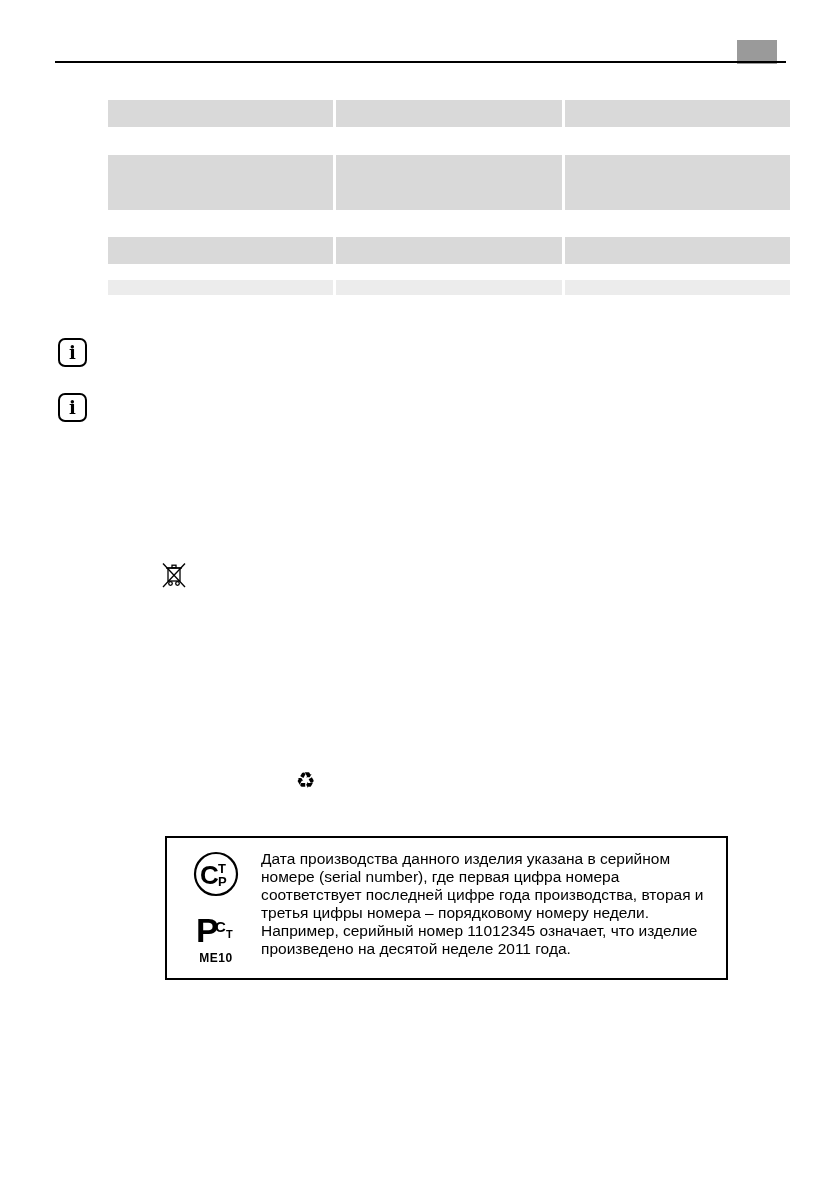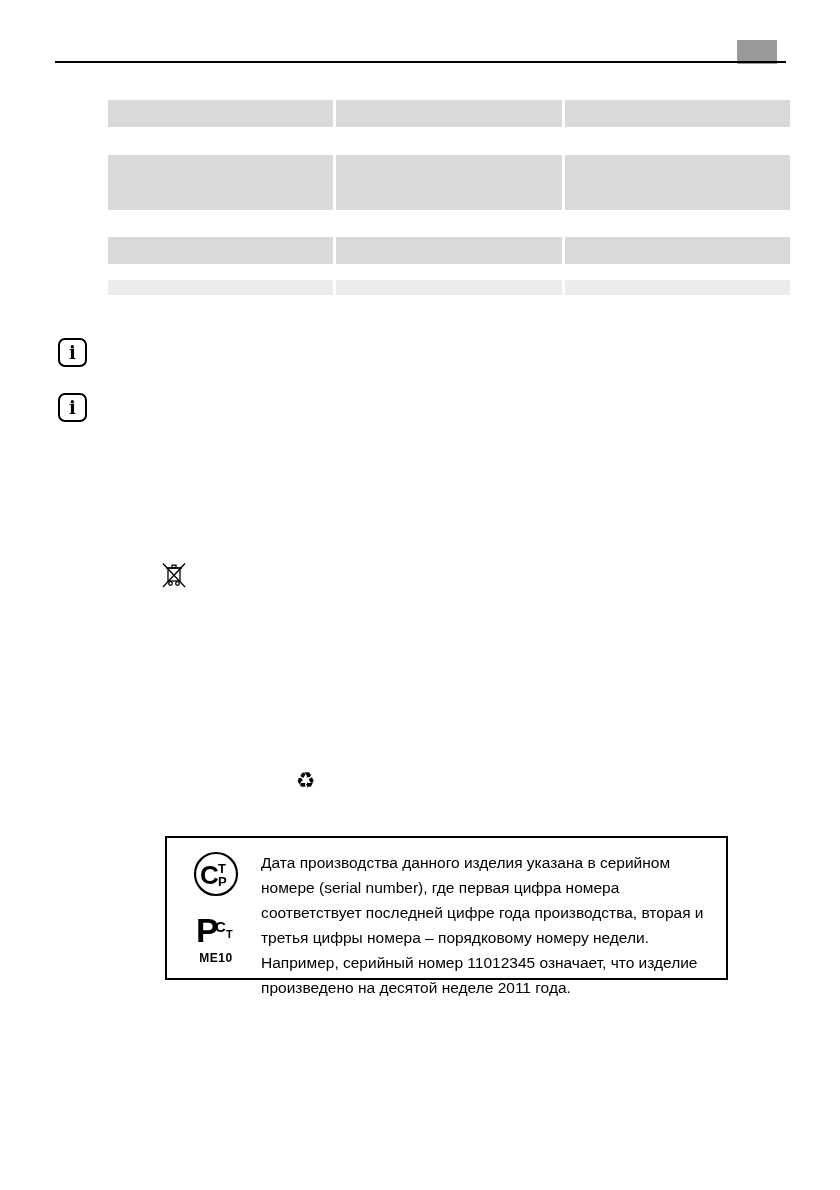--- a/index.html
+++ b/index.html
@@ -66,21 +66,21 @@
     padding-top:4px;
   }
   .cert-logo{display:block;}
   .cert-logo + .cert-logo{margin-top:10px;}
   .cert-code{
     font-size:12px;font-weight:bold;margin-top:1px;
     letter-spacing:0.5px;
   }
   .cert-text{
     flex:1;
-    font-size:15.5px;line-height:25px;
+    font-size:15.5px;line-height:18px;
     padding:4px 2px 0 6px;
   }
   svg text{font-family:"Liberation Sans", sans-serif;}
 </style>
 </head>
 <body>
 
 <div class="page">
 
   <div class="page-badge"></div>

